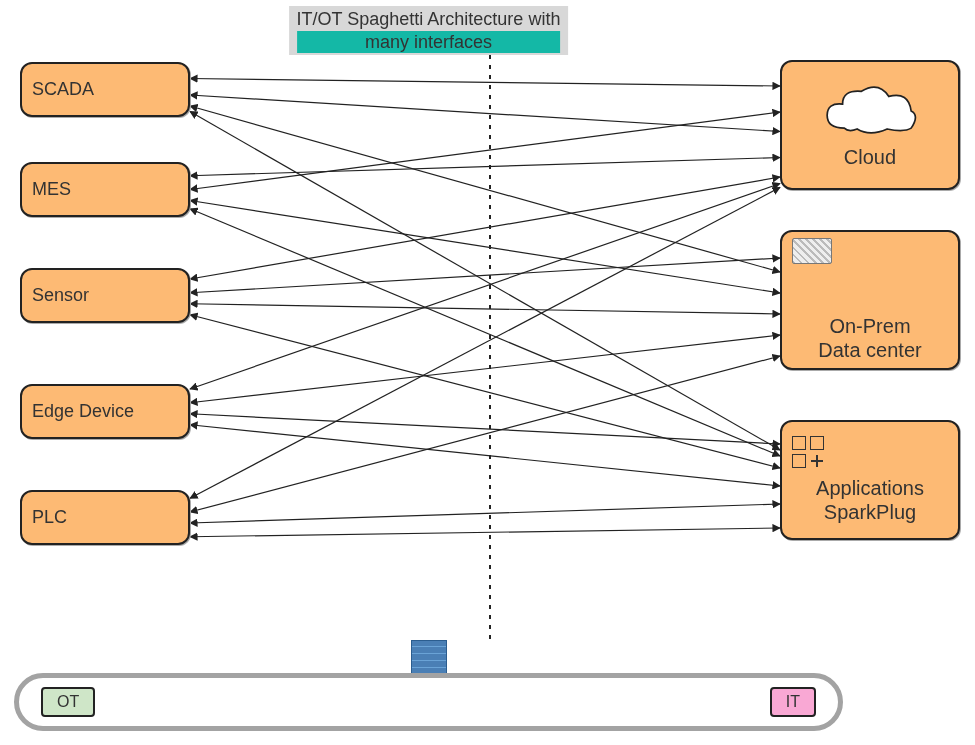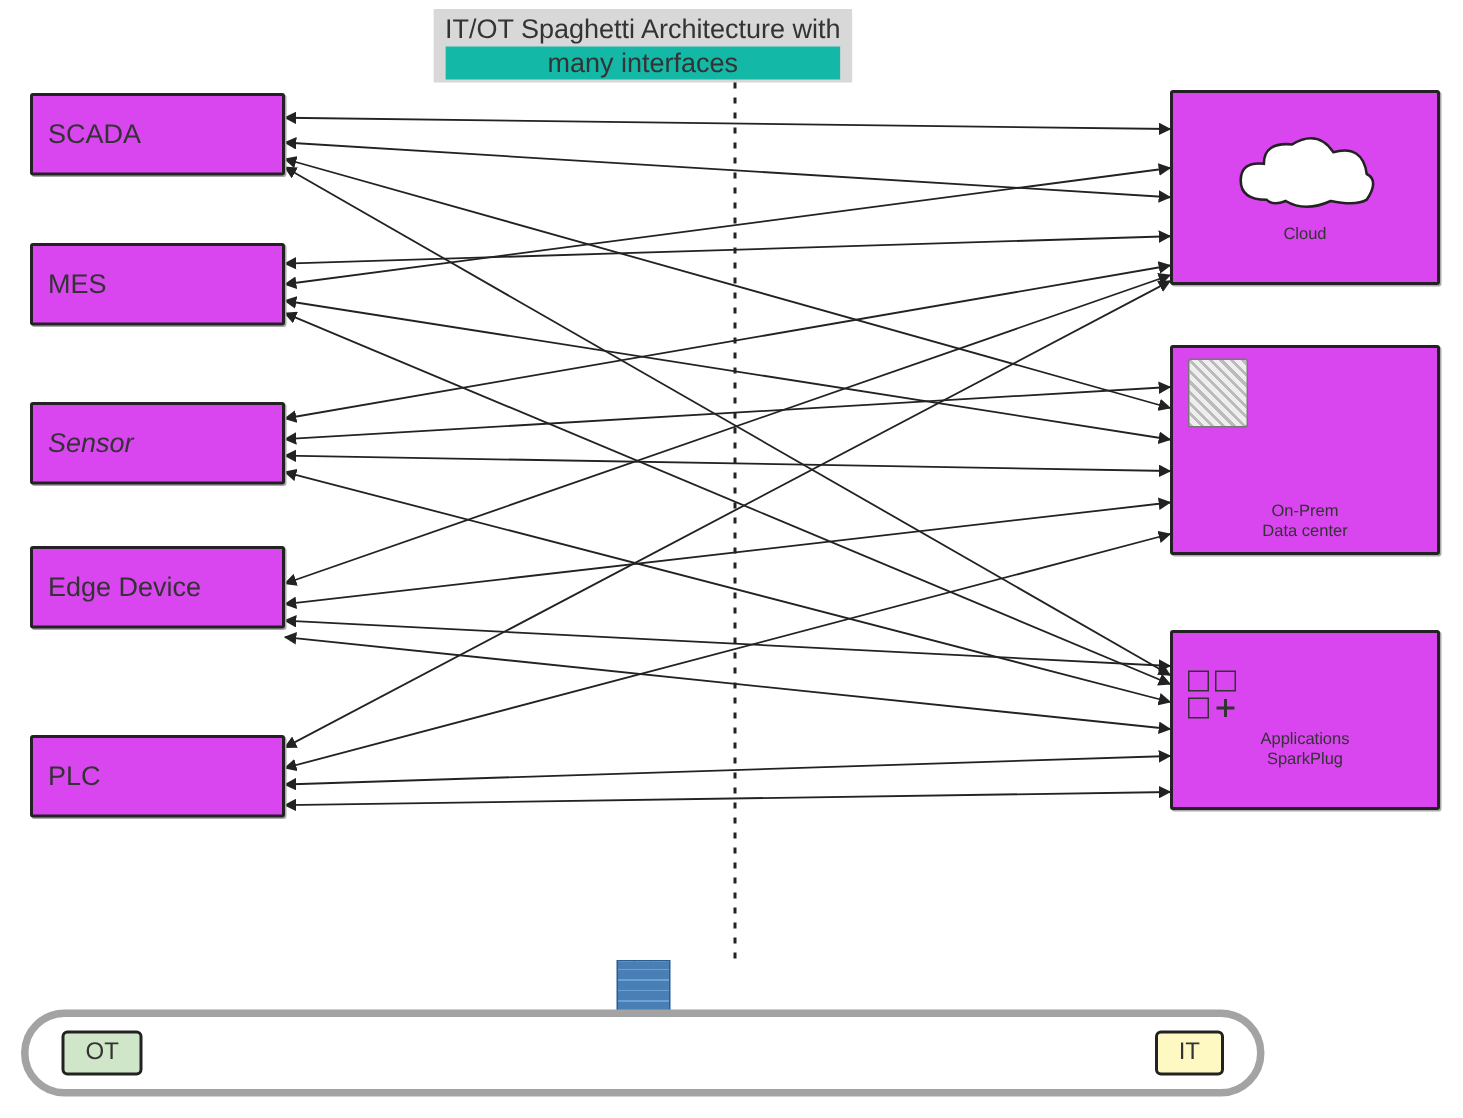--- a/index.html
+++ b/index.html
@@ -29,32 +29,32 @@
     font-size: 18px;
     line-height: 1.25;
     background: #d8d8d8;
     padding: 2px 8px;
     white-space: nowrap;
   }
   .title .line2 { display:block; background:#14b8a6; padding:0 6px; }
   .box {
     position: absolute;
     border: 2px solid #222;
-    border-radius: 2px;
-    background: #d946ef;
+    border-radius: 12px;
+    background: #fdba74;
     box-sizing: border-box;
     padding: 6px 10px;
     font-size: 18px;
     display: flex;
     align-items: center;
     box-shadow: 1px 1px 0 #aaa;
   }
   .box.left  { width: 170px; height: 55px; left: 20px; }
   .box.right { width: 180px; height: 130px; left: 780px; flex-direction:column; justify-content:center; text-align:center; }
-  .box.right .small-label { font-size:11px; line-height:1.2; margin-top:4px; }
+  .box.right .small-label { font-size:20px; line-height:1.2; margin-top:4px; }
 
   
   .cloud-svg { width: 110px; height: 60px; }
 
   
   .server-icon {
     width: 38px; height: 44px;
     background:
       repeating-linear-gradient(45deg,#bbb 0 2px,transparent 2px 5px),
       #eee;
@@ -101,21 +101,21 @@
     box-sizing:border-box;
     background:#fff;
   }
   .tag {
     border: 2px solid #222;
     border-radius:4px;
     padding: 4px 14px;
     font-size:16px;
   }
   .tag.ot { background:#cfe6c8; }
-  .tag.it { background:#fef9c3; }
+  .tag.it { background:#f9a8d4; }
 
   .firewall {
     position:absolute;
     left: 50%; transform:translateX(-50%);
     top: 640px;
     width: 34px; height: 40px;
     background:
       repeating-linear-gradient(0deg,#4a7fb5 0 6px,#6aa3d6 6px 7px),
       repeating-linear-gradient(90deg,transparent 0 10px,#3a6a9a 10px 11px);
     border:1px solid #2b5d8f;
@@ -165,24 +165,24 @@
     <line id="divider-line" stroke="#222" stroke-width="2" stroke-dasharray="4,6" x1="490" x2="490" y1="55" y2="645"></line>
   </svg>
 
   <div id="left-col">
       <div class="box left" style="top: 62px;">
         <span>SCADA</span>
       </div>
       <div class="box left" style="top: 162px;">
         <span>MES</span>
       </div>
-      <div class="box left" style="top: 268px; font-style: italic;">
+      <div class="box left" style="top: 268px;">
         <span>Sensor</span>
       </div>
-      <div class="box left" style="top: 364px;">
+      <div class="box left" style="top: 384px;">
         <span>Edge Device</span>
       </div>
       <div class="box left" style="top: 490px;">
         <span>PLC</span>
       </div>
     </div>
 
   <div id="right-col">
       <div class="box right" style="top: 60px; height: 130px;">
         <svg class="cloud-svg" viewBox="0 0 120 70">

